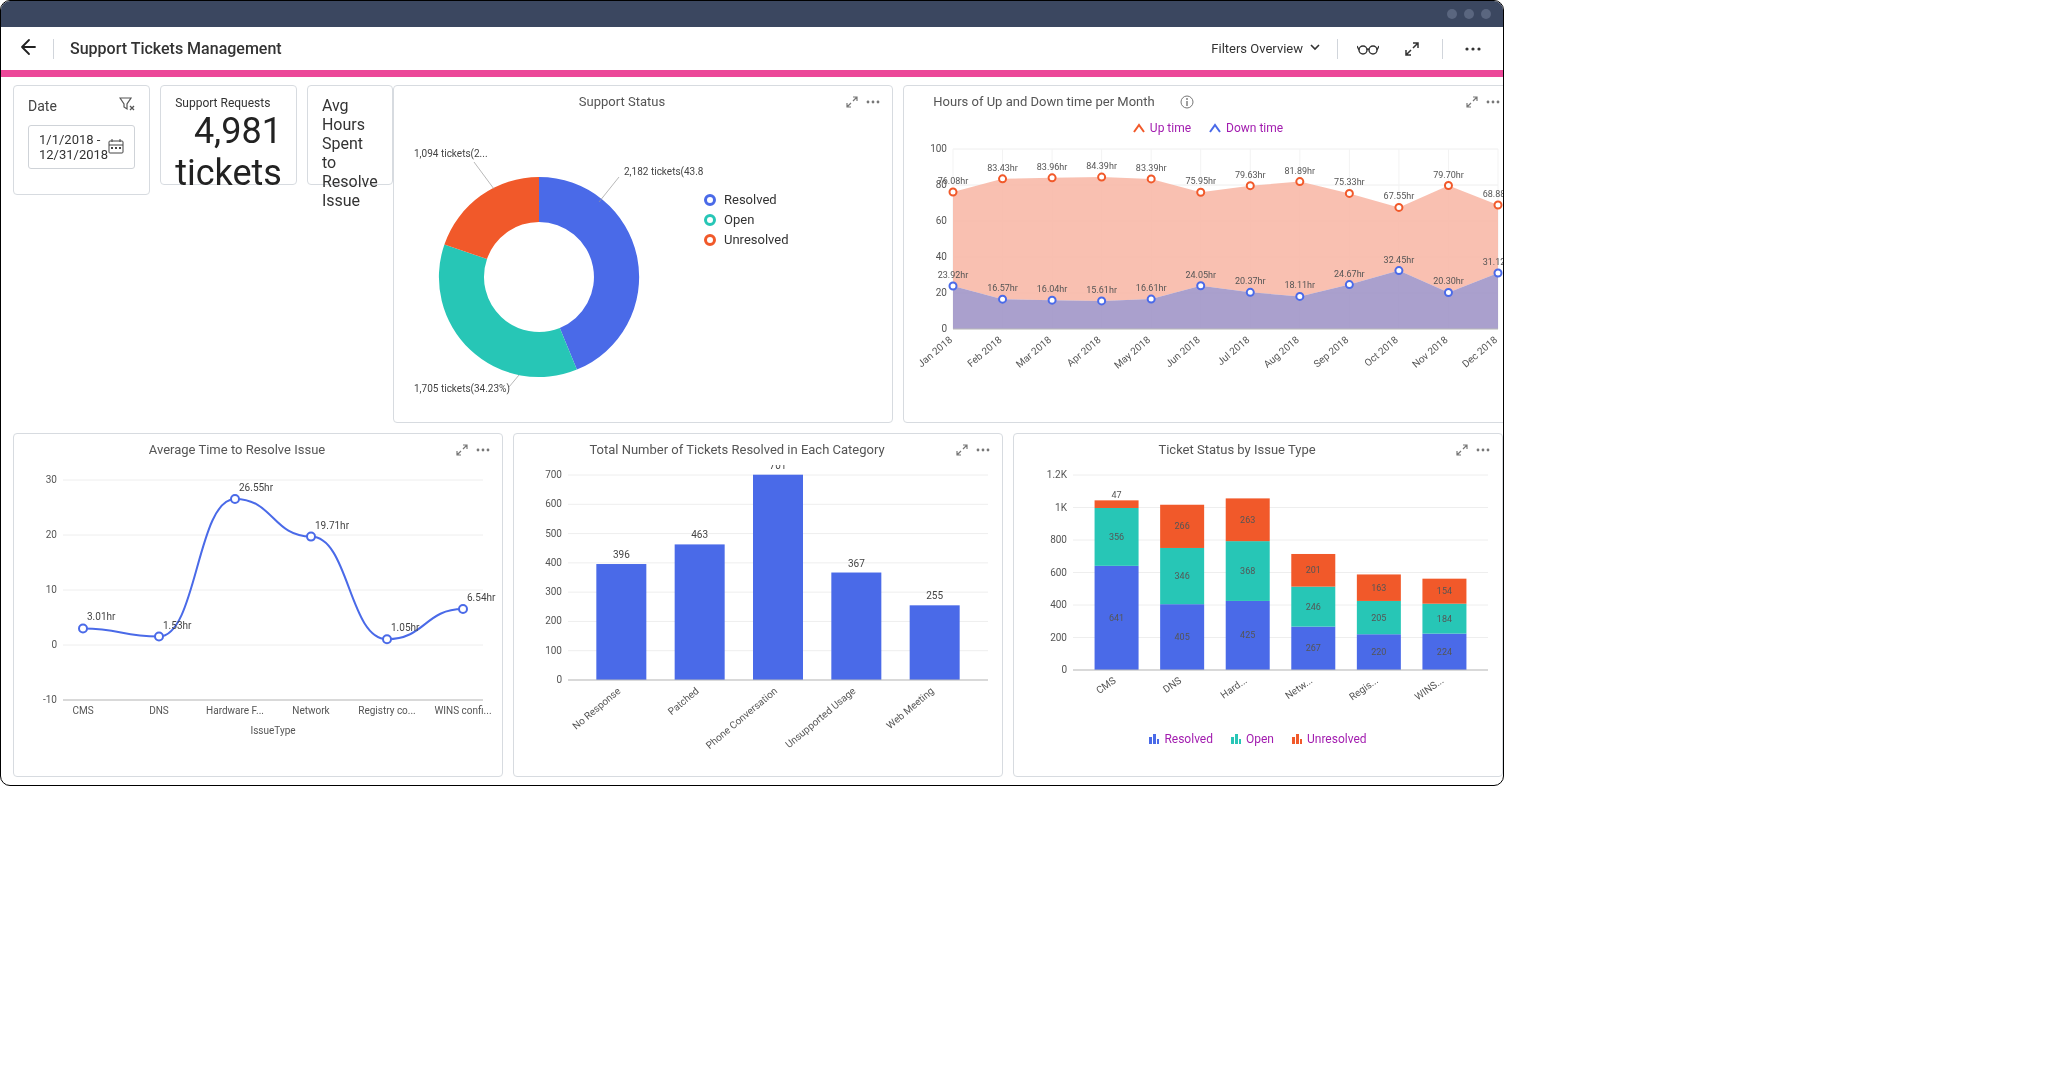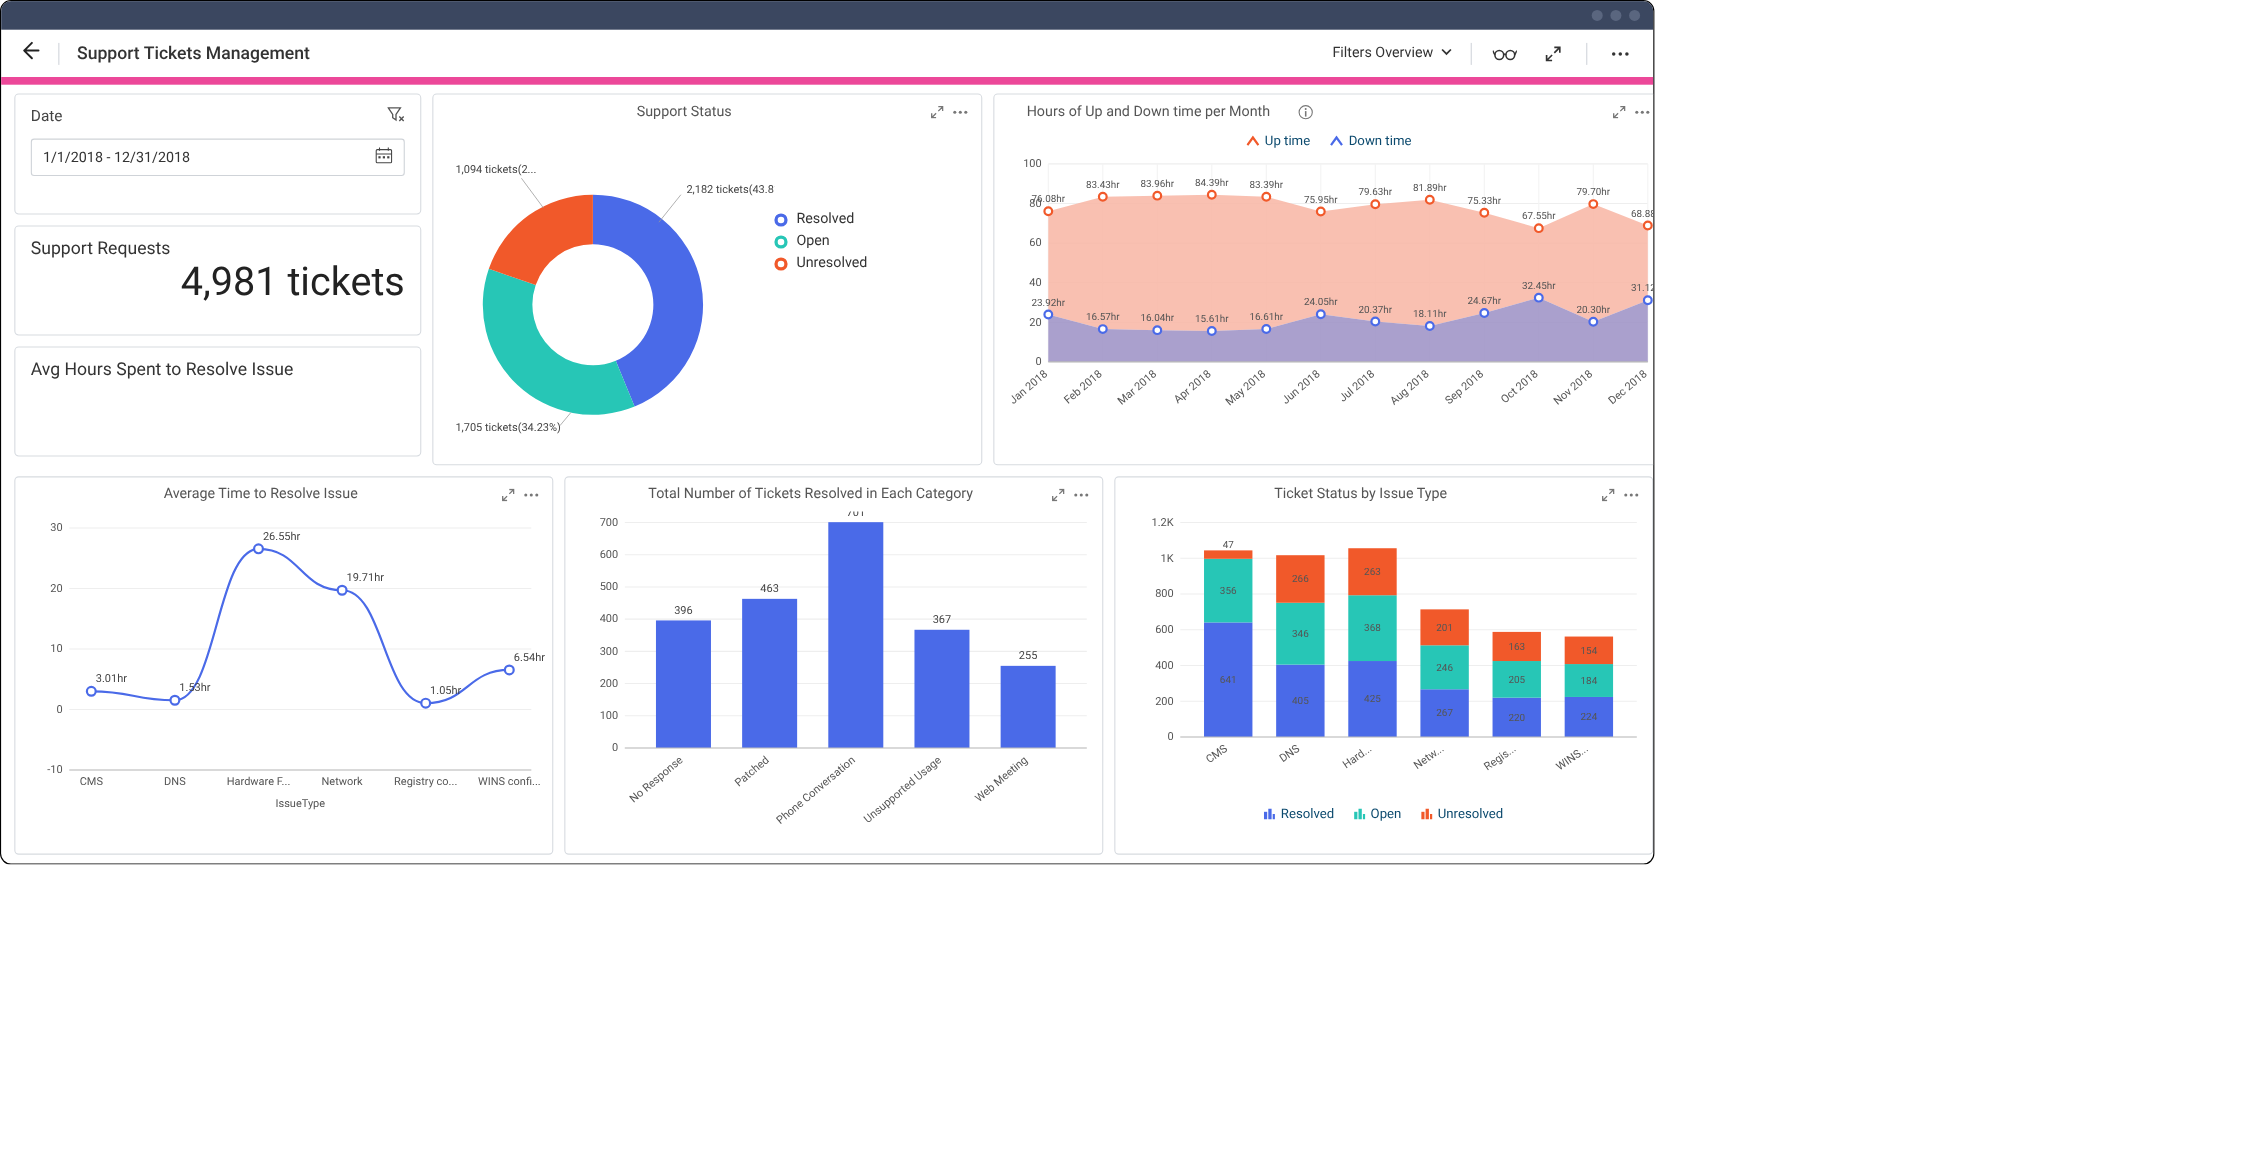--- a/index.html
+++ b/index.html
@@ -13,33 +13,33 @@
 .header .title { font-size: 16px; font-weight: 500; }
 .header .spacer { flex: 1; }
 .header .filters { display: flex; align-items: flex-start; gap: 6px; font-weight: 400; cursor: pointer; margin-left: 40px; }
 .header .icon-btn { width: 28px; height: 28px; display: flex; align-items: center; justify-content: center; cursor: pointer; font-size: 15px; }
 .content { flex: 1; padding: 8px 12px; display: grid; grid-template-columns: 370px 500px 610px; grid-template-rows: 338px 1fr; gap: 10px; overflow: hidden; }
 .card { border: 1px solid #d7dbe0; border-radius: 4px; background: #fff; display: flex; flex-direction: column; text-align: center; }
 .card-head { display: flex; align-items: center; padding: 8px 12px; gap: 8px; color: #555; }
 .card-head .ctitle { flex: 1; font-size: 13px; }
 .card-head .ic { cursor: pointer; color: #777; display:flex; align-items:center; }
 .card-body { flex: 1; position: relative; }
-.leftcol { display: flex; flex-direction: column; gap: 10px; }
+.leftcol { display: flex; gap: 10px; }
 .minicard { border: 1px solid #d7dbe0; border-radius: 4px; padding: 10px 14px; }
 .minicard .mhead { display:flex; align-items:center; justify-content:space-between; color:#444; font-size:14px; }
 .bigval { font-size: 36px; font-weight: 400; text-align:right; color:#222; }
 .date-input { margin-top:10px; display:flex; align-items:center; border:1px solid #cfd3d8; border-radius:3px; padding:6px 10px; justify-content:space-between; }
 .legend-item { display:flex; align-items:center; gap:8px; margin:5px 0; font-size:13px; }
 .legend-sw { width:12px; height:12px; border-radius:50%; border:3px solid; background:#fff; }
 .row2 { display:grid; grid-template-columns: 490px 490px 490px; gap:10px; grid-column: 1 / span 3; }
 svg text { font-family: inherit; }
 .axis-label { font-size: 10px; fill: #555; }
 .val-label { font-size: 10px; fill: #444; }
 .tiny { font-size: 9px; fill: #555; }
-.legend-row { display:flex; gap:18px; justify-content:center; padding:4px 0; font-size:12px; color:#0c4a6e; }
+.legend-row { display:flex; gap:18px; justify-content:center; padding:4px 0; font-size:12px; color:#a21caf; }
 .legend-row .lsw { display:inline-flex; align-items:center; gap:5px; }
 </style>
 </head>
 <body>
 
 <div class="window">
   <div class="titlebar">
     <div class="dot"></div>
     <div class="dot"></div>
     <div class="dot"></div>
@@ -103,21 +103,21 @@
                 <rect x="1" y="3" width="14" height="12" rx="1" stroke="#444" fill="none"></rect>
                 <path d="M1 7 H15 M4 1 V4 M12 1 V4" stroke="#444"></path>
                 <rect x="3" y="9" width="2" height="2" fill="#444"></rect>
                 <rect x="7" y="9" width="2" height="2" fill="#444"></rect>
                 <rect x="11" y="9" width="2" height="2" fill="#444"></rect>
               </svg>
           </span>
         </div>
       </div>
       <div class="minicard" style="height:100px;">
-        <div style="font-size:16px;color:#333;">Support Requests</div>
+        <div style="font-size:12px;color:#333;">Support Requests</div>
         <div class="bigval">4,981 tickets</div>
       </div>
       <div class="minicard" style="height:100px;">
         <div style="font-size:16px;color:#333;">Avg Hours Spent to Resolve Issue</div>
       </div>
     </div>
 
     <div class="card">
       <div class="card-head">
         <span class="ctitle">Support Status</span>

